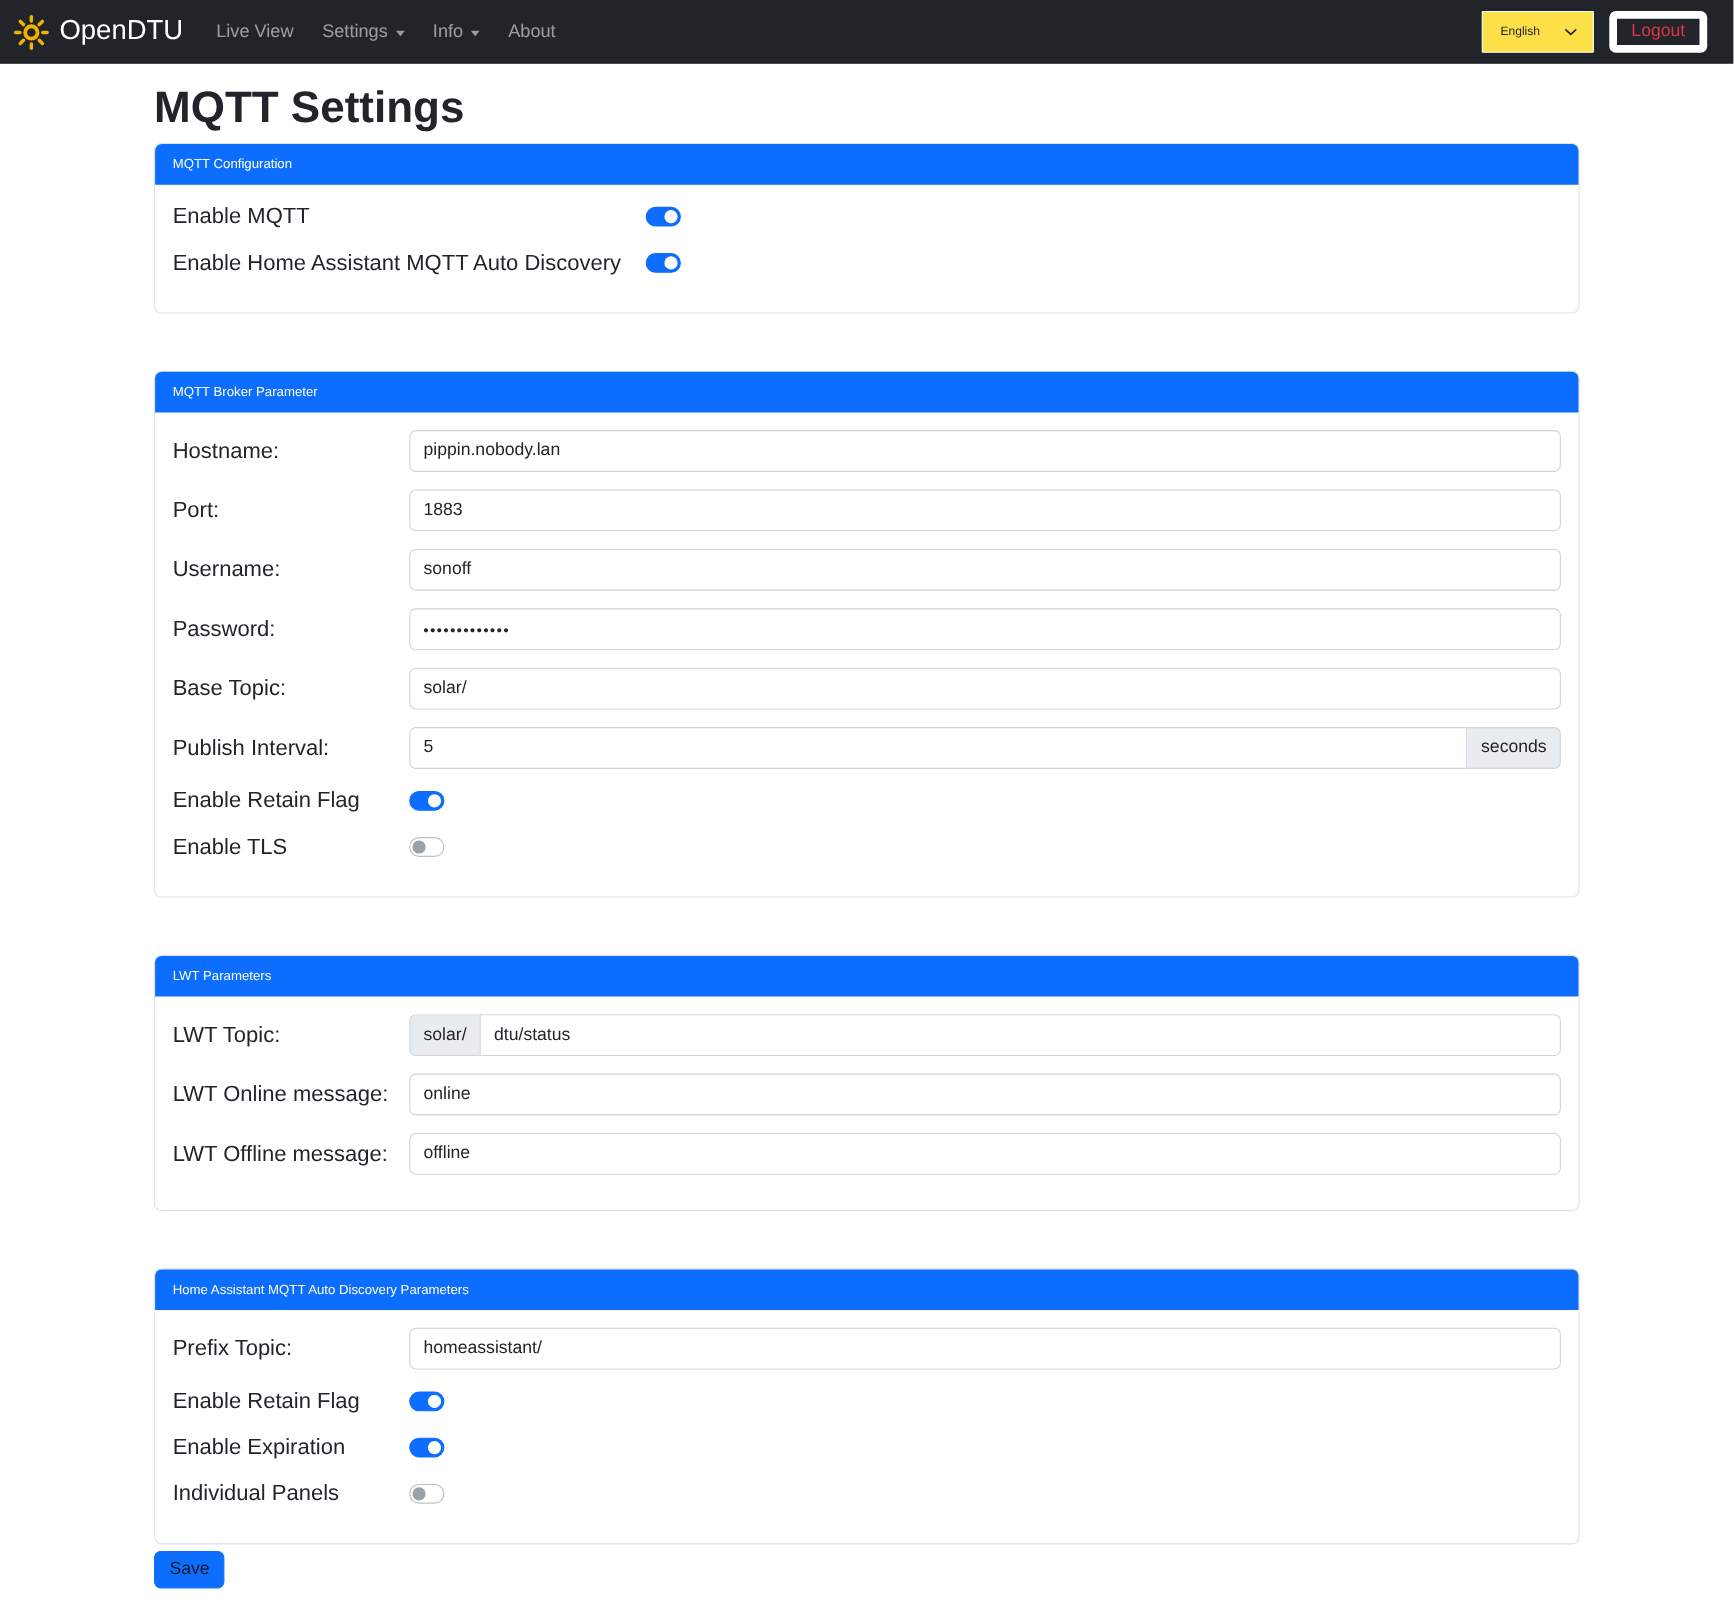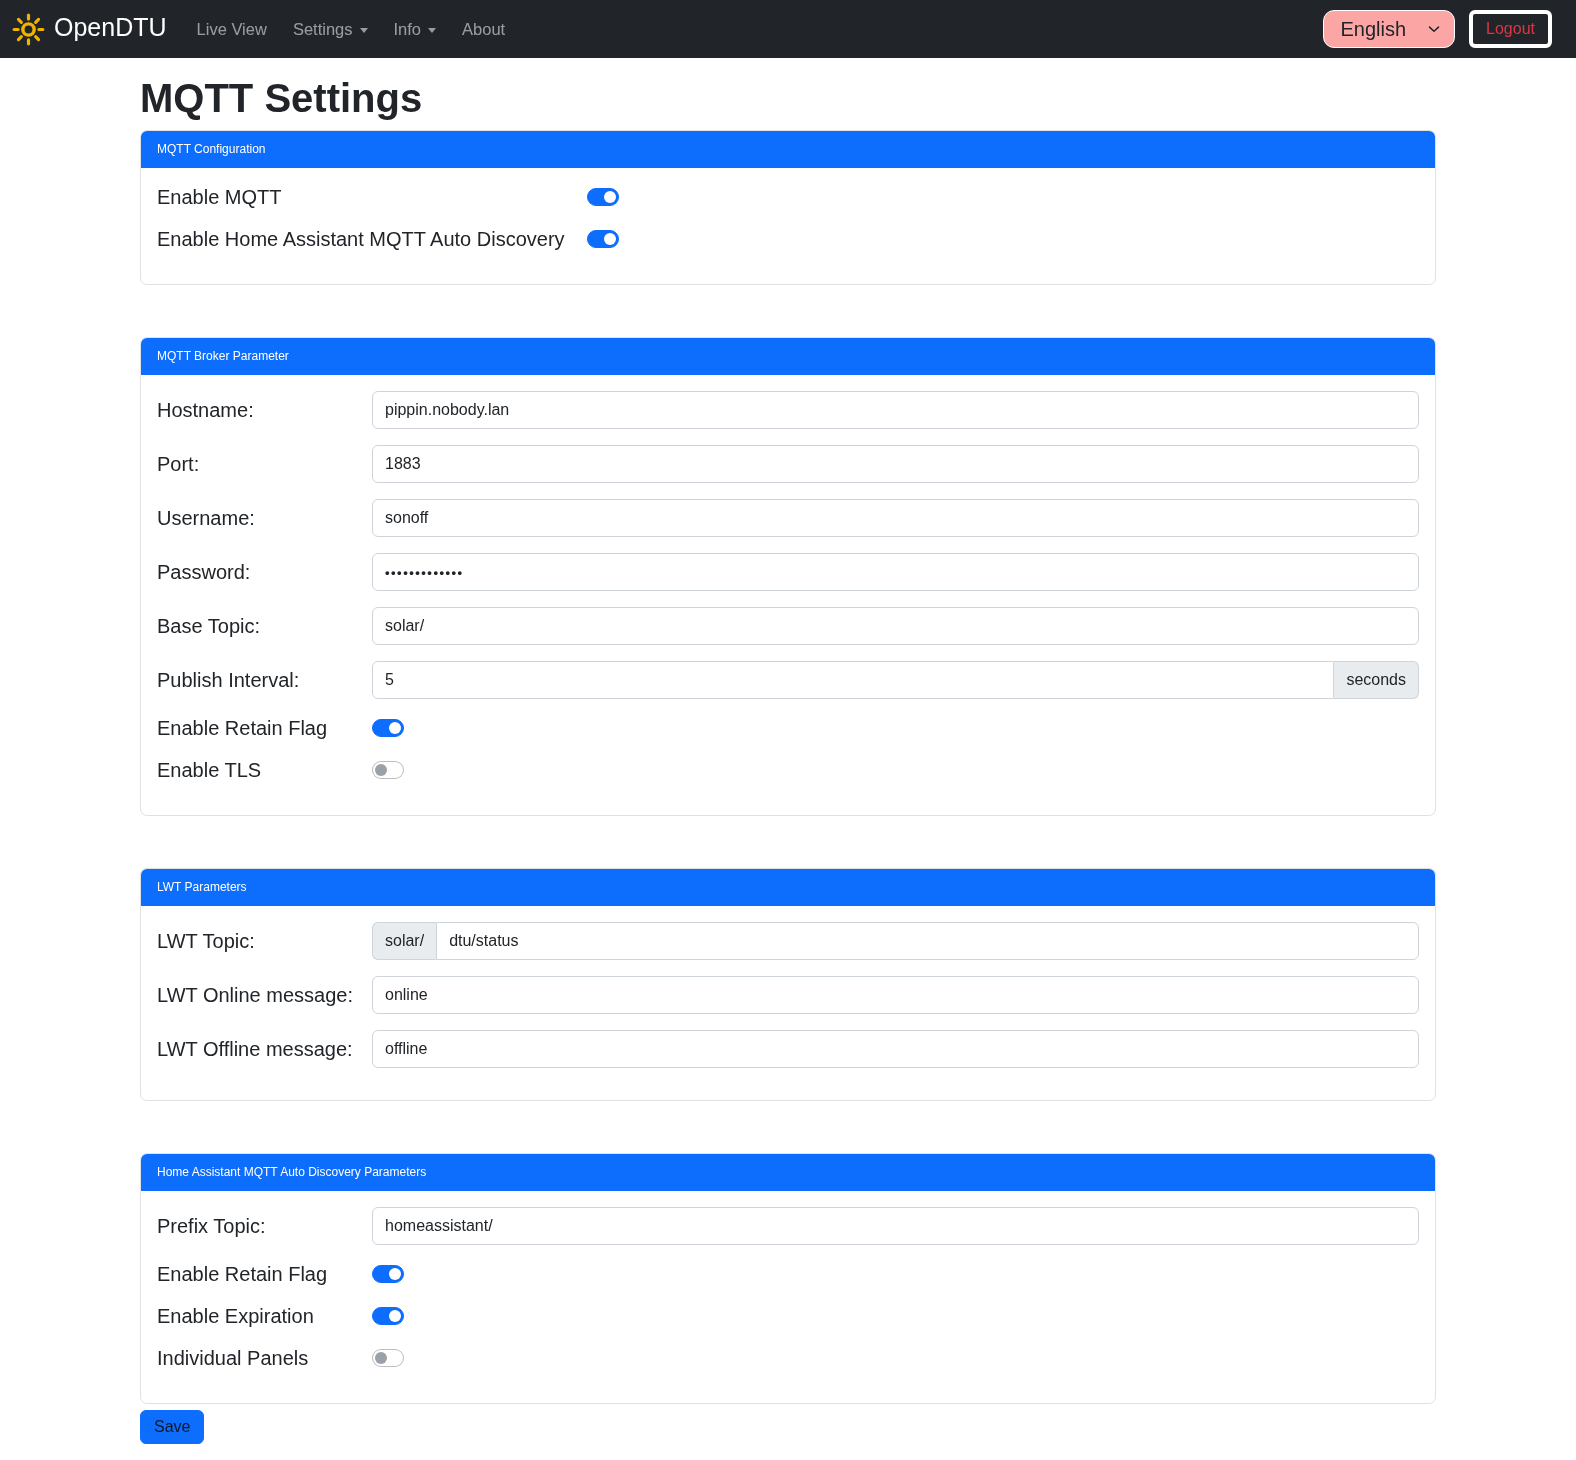--- a/index.html
+++ b/index.html
@@ -27,27 +27,27 @@
     padding: 8px 8px; margin-right: 10px;
     display: flex; align-items: center; gap: 7px; cursor: pointer;
   }
   .caret {
     width: 0; height: 0; display: inline-block;
     border-left: 4.5px solid transparent; border-right: 4.5px solid transparent;
     border-top: 5px solid rgba(255,255,255,.55); margin-top: 3px;
   }
   .nav-right { margin-left: auto; display: flex; align-items: center; gap: 14px; }
   .lang-select {
-    background: #fca5a5; border: 1px solid #ffffff; border-radius: 11px;
+    background: #fde047; border: 1px solid #ffffff; border-radius: 1px;
     height: 38px; padding: 0 14px 0 16px;
     display: flex; align-items: center; gap: 22px;
-    font-size: 20px; color: #212529; cursor: pointer;
+    font-size: 11px; color: #212529; cursor: pointer;
   }
   .logout-btn {
-    background: transparent; border: 4px solid #ffffff; color: #dc3545;
+    background: transparent; border: 7px solid #ffffff; color: #dc3545;
     border-radius: 6px; height: 38px; padding: 0 13px;
     font-size: 16px; font-family: inherit; cursor: pointer;
   }
 
   
   .container { width: 1320px; margin: 0 auto; padding: 0 12px; }
   .page-title { font-size: 40px; font-weight: 600; line-height: 48px; margin: 16px 0 8px; }
 
   .card {
     border: 1px solid #dee2e6; border-radius: 7px; background: #fff;

